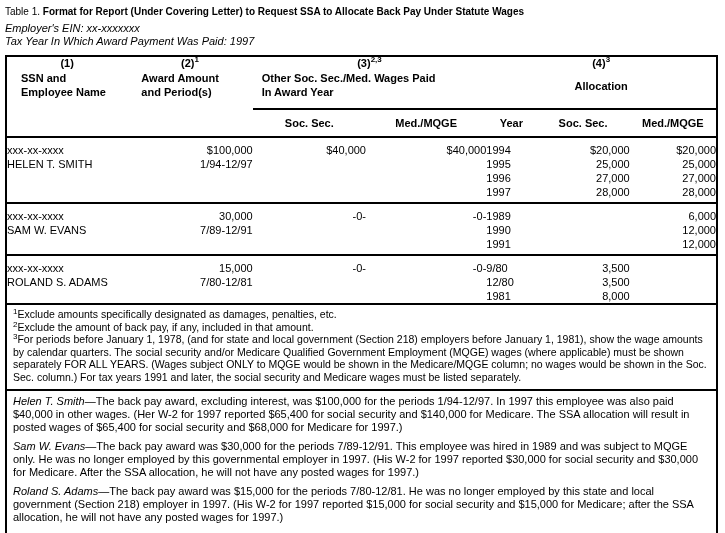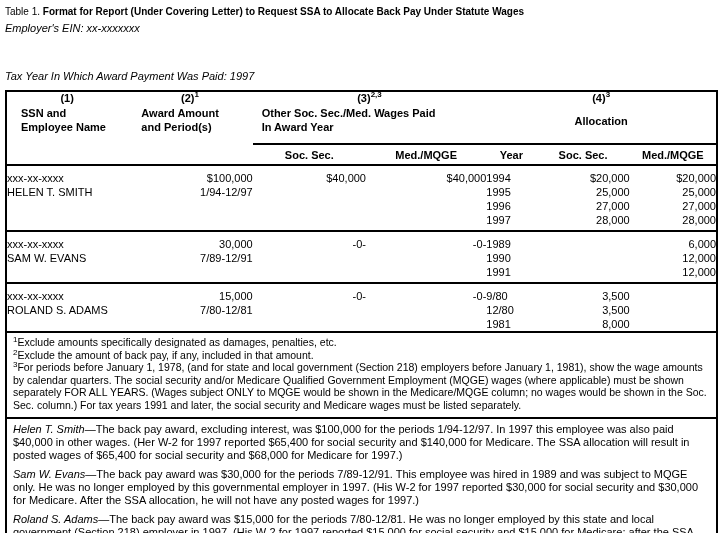--- a/index.html
+++ b/index.html
@@ -7,21 +7,21 @@
     width: 725px; height: 533px; overflow: hidden;
     font-family: "Liberation Sans", sans-serif;
     -webkit-font-smoothing: antialiased;
   }
   .page { padding: 3px 5px 0 5px; }
 
   .title { font-size: 10px; line-height: 15px; margin: 1px 0 3px 0; }
   .title-prefix { font-weight: normal; }
   .title-text { font-weight: bold; }
   .meta { font-style: italic; font-size: 11px; line-height: 13px; }
-  .meta.last { margin-bottom: 7px; margin-top: 35px; }
+  .meta.last { margin-bottom: 7px; }
 
   .box { width: 709px; border: 2px solid #000; border-bottom-width: 3px; }
 
   table.grid {
     width: 100%;
     border-collapse: collapse;
     table-layout: fixed;
     border-bottom: 2px solid #000;
     font-size: 11px;
   }
@@ -40,21 +40,21 @@
   .hc .cnum { text-align: center; font-size: 11px; line-height: 13px; }
   .hc sup { font-size: 8px; line-height: 0; }
   .hc .clabel {
     text-align: left; white-space: pre-line;
     font-size: 11px; line-height: 14px;
     padding: 1px 4px 4px 14px;
   }
   .hc .clabel.tight { padding-left: 9px; }
   .hc .clabel.center { text-align: center; padding-left: 4px; padding-top: 9px; }
   tr.hrow1 { height: 52px; }
-  tr.subhead { height: 21px; }
+  tr.subhead { height: 28px; }
   tr.subhead th {
     font-weight: bold; text-align: center; vertical-align: middle;
     font-size: 11px;
   }
 
   
   .grid tbody td { vertical-align: top; padding-top: 5px; line-height: 14px; }
   tr.r1 { height: 66px; }
   tr.r2 { height: 52px; }
   tr.r3 { height: 46px; }

